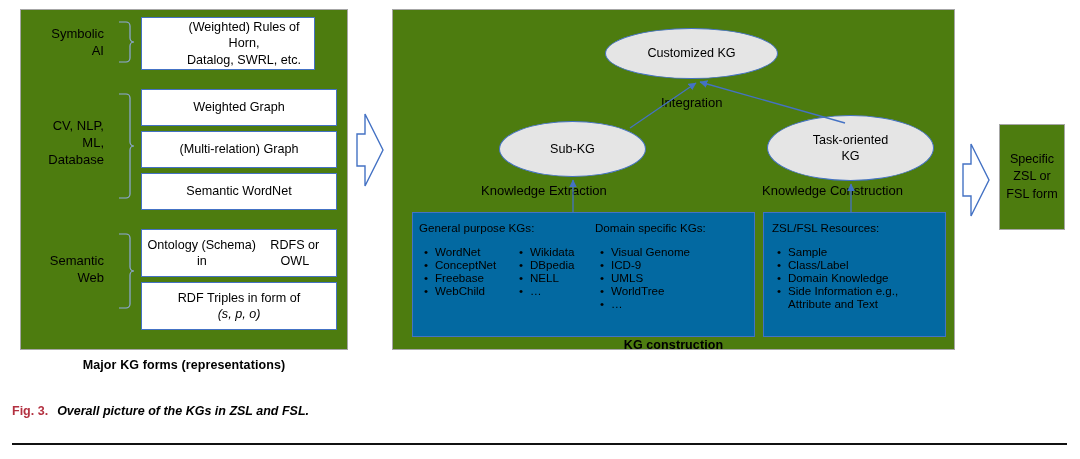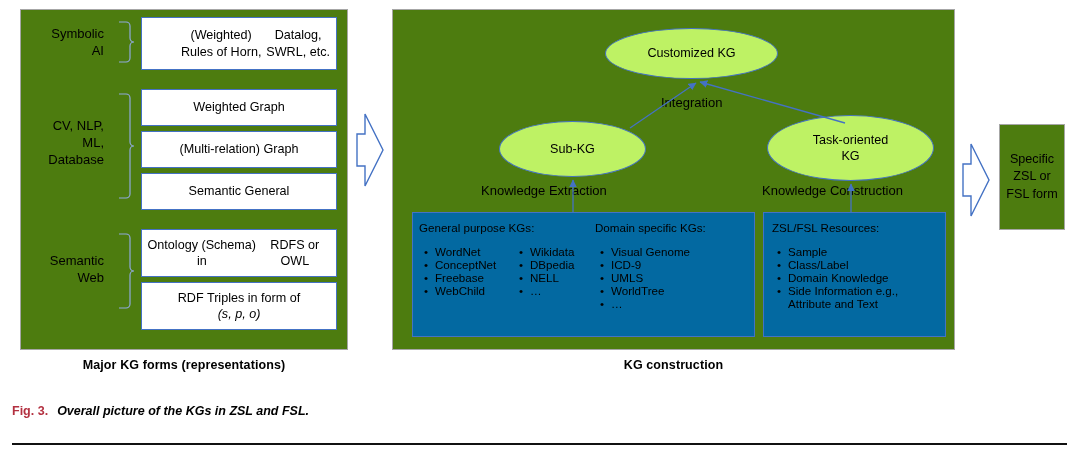--- a/index.html
+++ b/index.html
@@ -11,33 +11,33 @@
   .fig{position:absolute;left:0;top:0;width:1080px;height:459px;}
 
   
   .panel{position:absolute;border:1.5px solid #a6a6a6;background:#4d7c0f;box-sizing:border-box;}
   #panel-left{left:20px;top:9px;width:328px;height:341px;}
   #panel-center{left:392px;top:9px;width:563px;height:341px;}
 
   .panel-caption{position:absolute;font-weight:bold;font-size:12.5px;color:#000;
      text-align:center;letter-spacing:.1px;}
   #cap-left{left:20px;top:358px;width:328px;}
-  #cap-center{left:392px;top:358px;width:563px;}
+  #cap-center{left:392px;top:338px;width:563px;}
 
   
   .bbox{position:absolute;box-sizing:border-box;border:1.6px solid #4472c4;background:#fff;
     display:flex;align-items:center;justify-content:center;text-align:center;
     font-size:12.6px;line-height:1.28;color:#000;padding:2px 4px;}
 
   
   .glabel{position:absolute;font-size:13px;line-height:1.3;text-align:right;color:#000;}
 
   
   .ell{position:absolute;box-sizing:border-box;border:1.4px solid #4472c4;border-radius:50%;
-    background:#bef264;display:flex;align-items:center;justify-content:center;text-align:center;
+    background:#e5e5e5;display:flex;align-items:center;justify-content:center;text-align:center;
     font-size:12.6px;line-height:1.3;color:#000;}
 
   
   .tlabel{position:absolute;font-size:13px;color:#000;white-space:nowrap;}
 
   
   .listbox{position:absolute;box-sizing:border-box;border:1.6px solid #4472c4;background:#0369a1;}
   .lhead{font-size:11.6px;color:#000;white-space:nowrap;}
   .litem{font-size:11.6px;color:#000;white-space:nowrap;display:flex;gap:6px;}
   .bul{display:inline-block;width:6px;text-align:center;}
@@ -70,35 +70,35 @@
     <div>CV, NLP,</div>
     <div>ML,</div>
     <div>Database</div>
   </div>
 
   <div class="glabel" style="left:26px;top:253px;width:78px;">
     <div>Semantic</div>
     <div>Web</div>
   </div>
 
-  <div class="bbox" style="left:141px;top:17px;width:196px;height:53px;flex-direction:row;padding-left:36px;">
+  <div class="bbox" style="left:141px;top:17px;width:174px;height:53px;flex-direction:column;padding-left:36px;">
     <div>(Weighted)  Rules of Horn,</div>
     <div>Datalog, SWRL, etc.</div>
   </div>
 
   <div class="bbox" style="left:141px;top:89px;width:196px;height:37px;">
     <div>Weighted Graph</div>
   </div>
 
   <div class="bbox" style="left:141px;top:131px;width:196px;height:37px;">
     <div>(Multi-relation) Graph</div>
   </div>
 
   <div class="bbox" style="left:141px;top:173px;width:196px;height:37px;">
-    <div>Semantic General</div>
+    <div>Semantic WordNet</div>
   </div>
 
   <div class="bbox" style="left:141px;top:229px;width:196px;height:48px;flex-direction:row;">
     <div>Ontology (Schema) in</div>
     <div>RDFS or OWL</div>
   </div>
 
   <div class="bbox" style="left:141px;top:282px;width:196px;height:48px;flex-direction:column;">
     <div>RDF Triples in form of</div>
     <div class="ital">(s, p, o)</div>

